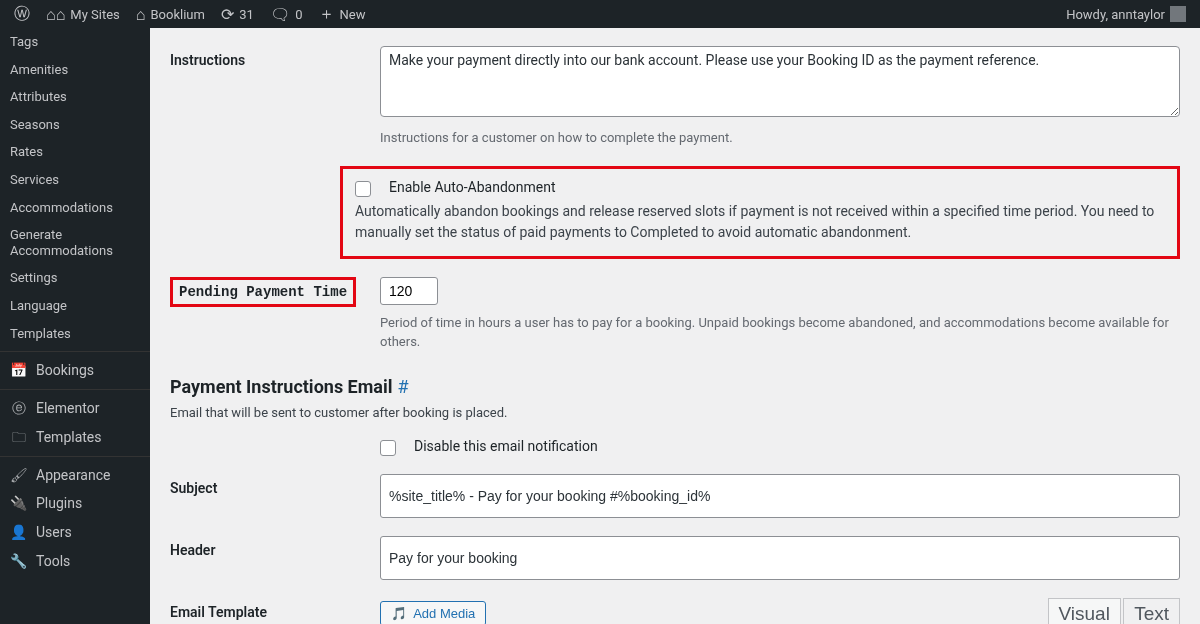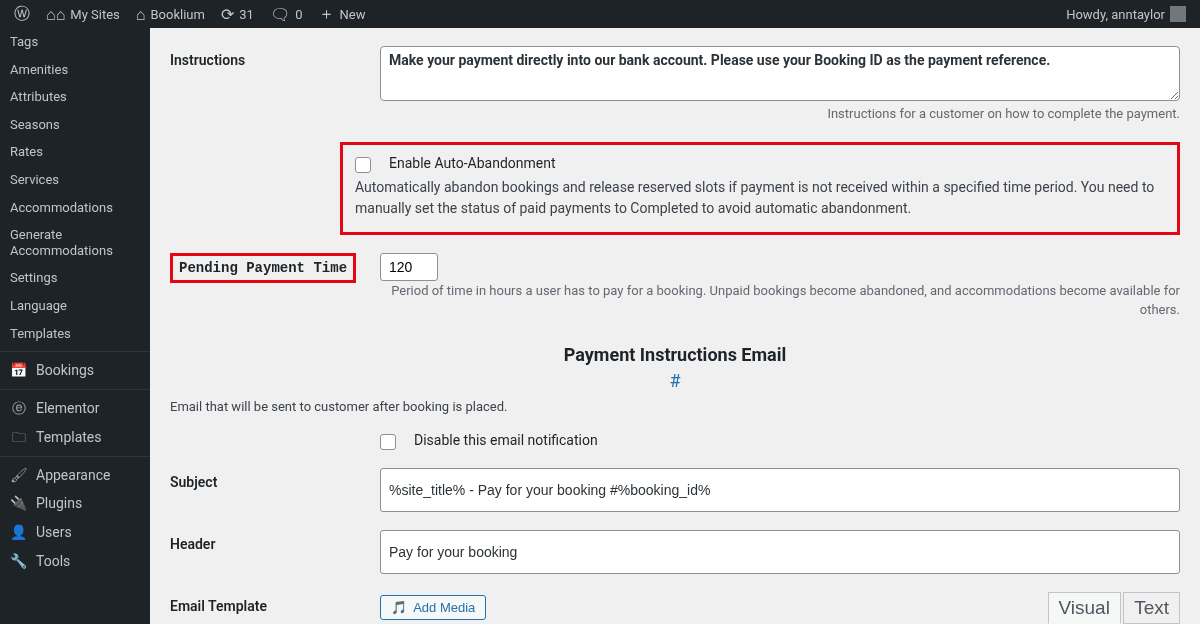--- a/index.html
+++ b/index.html
@@ -37,36 +37,36 @@
   .sidebar li { padding: 6px 10px; cursor:pointer; display:flex; align-items:center; gap:8px; line-height:1.2;}
   .sidebar li.sub { padding-left: 10px; font-size:13px;align-items:flex-end; }
   .sidebar li.sep { border-top:1px solid #333; margin-top:4px; padding-top:10px;}
   .menu-icon { width:18px; display:inline-block; text-align:center; color:#a7aaad; }
   
   .content { flex:1; padding: 0 20px 20px 20px; overflow:auto; }
   .form-row { display:flex; align-items:flex-start; margin: 18px 0; }
   .form-label { width:210px; font-weight:600; font-size:14px; color:#1d2327; padding-top:6px;}
   .form-field { flex:1; }
   textarea.large {
-    width:100%; height:55px; font-size:14px; padding:5px 8px;
+    width:100%; height:71px; font-size:14px; padding:5px 8px;
     border:1px solid #8c8f94; border-radius:4px; background:#fff; resize:both;
-    font-family: inherit; color:#2c3338;font-weight:bold;
-  }
-  .description { color:#646970; font-size:13px; margin-top:0; line-height:1.5;text-align:right;}
+    font-family: inherit; color:#2c3338;
+  }
+  .description { color:#646970; font-size:13px; margin-top:8px; line-height:1.5;}
   .checkbox-row { display:flex; align-items:flex-start; gap:18px;}
   .fake-cb { width:16px; height:16px; border:1px solid #8c8f94; border-radius:3px; background:#fff; flex-shrink:0; margin-top:2px;}
   .cb-label { font-size:14px; color:#1d2327;}
   .cb-desc { font-size:14px; color:#3c434a; margin-top:4px; line-height:1.55;}
   .highlight-box { border:3px solid #e30613; padding: 10px 12px 12px 12px; }
   .highlight-label { border:3px solid #e30613; padding:4px 6px; display:inline-block;}
   input[type=number] {
     width:58px; height:28px; border:1px solid #8c8f94; border-radius:3px; padding:0 4px 0 8px;
     font-size:14px; background:#fff;
   }
-  h2.section-h { font-size:18px; font-weight:700; color:#1d2327; margin-top:24px; display:flex; align-items:center; gap:5px;flex-direction:column;}
+  h2.section-h { font-size:18px; font-weight:700; color:#1d2327; margin-top:24px; display:flex; align-items:center; gap:5px;}
   h2.section-h .hash { color:#2271b1; font-weight:400;}
   .section-sub { font-size:13px; color:#3c434a; margin-top:8px;}
   input.wide-text {
     width:100%; height:44px; border:1px solid #8c8f94; border-radius:3px;
     padding: 0 8px; font-size:14px; background:#fff; color:#2c3338;
   }
   .add-media-btn {
     display:inline-flex; align-items:center; gap:6px; border:1px solid #2271b1; color:#2271b1;
     background:#f6f7f7; padding:4px 10px; border-radius:3px; font-size:13px; cursor:pointer;
   }

